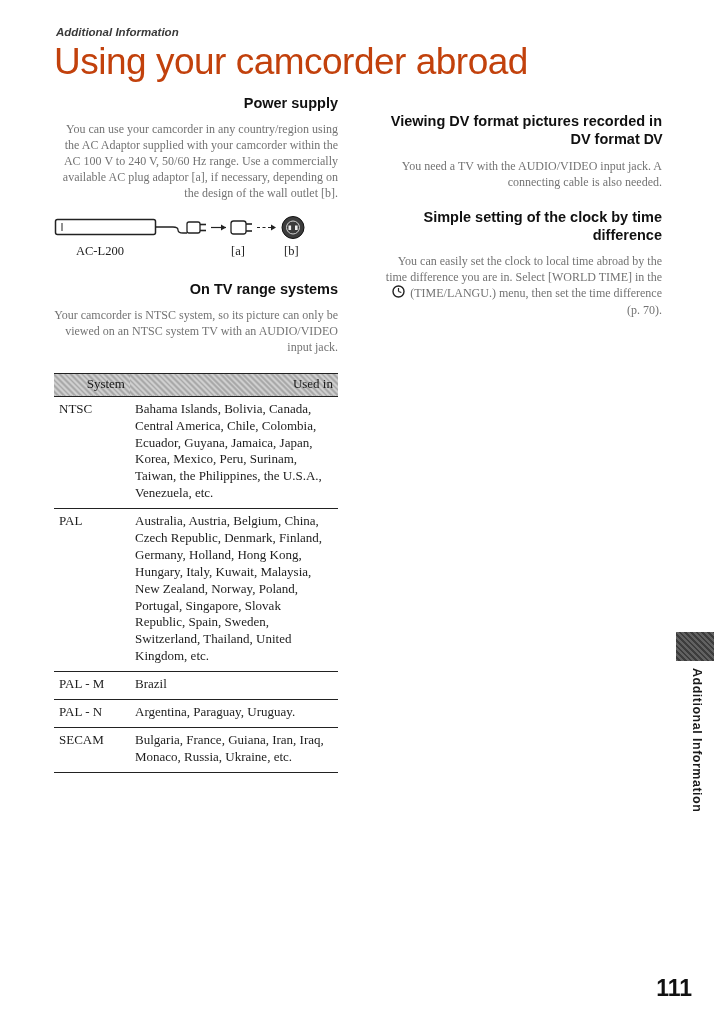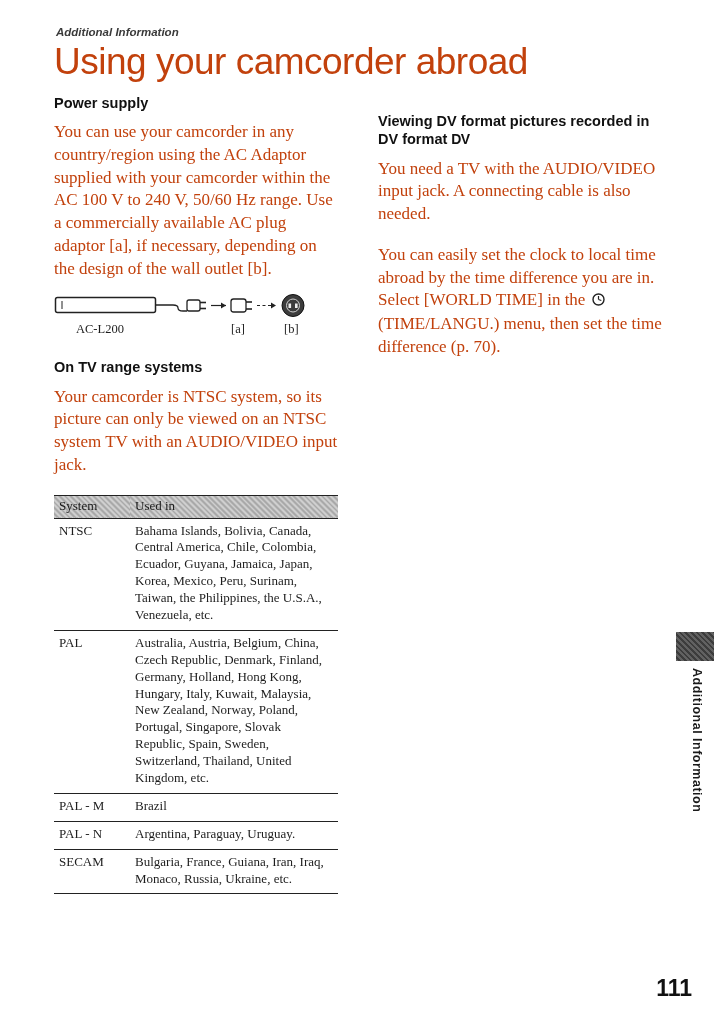--- a/index.html
+++ b/index.html
@@ -27,36 +27,36 @@
     position:absolute; left:54px; top:94px; width:608px;
     display:flex; gap:40px;
   }
   .col { width:284px; }
   .col-right { width:284px; }
   h3 {
     font-family:"Liberation Sans", sans-serif;
     font-size:14.5px; line-height:1.25; color:#111;
     margin:0 0 9px 0;
   }
-  .sect { margin-bottom:18px; }
+  .sect { margin-bottom:18px;text-align:right; }
   p.body {
-    font-size:17px; line-height:1.34; color:#c2410c;
+    font-size:12px; line-height:1.34; color:#737373;
     margin-bottom:8px;
   }
   
   .diagram { margin:8px 0 16px 0; }
   .diagram svg { display:block; }
   
   table.tv-table {
     width:100%; border-collapse:collapse;
     font-size:13px; line-height:1.3;
     margin-top:4px;
   }
   table.tv-table thead th {
-    text-align:left; font-weight:normal; color:#1a1a1a;
+    text-align:right; font-weight:normal; color:#1a1a1a;
     padding:2px 5px 3px 5px;
     background:#bdbdbd;
     background-image:repeating-linear-gradient(45deg,#cfcfcf 0 2px,#a9a9a9 2px 4px);
     border-top:1px solid #222; border-bottom:1px solid #222;margin-left:45px;
   }
   table.tv-table td {
     vertical-align:top; padding:4px 5px 6px 5px;
     border-bottom:1px solid #222;
   }
   table.tv-table .sys-col { width:76px; }
@@ -191,20 +191,21 @@
 
     <div class="sect">
       <h3>
         <span>Viewing DV format pictures recorded in DV format</span>
         <span class="logo">DV</span>
       </h3>
       <p class="body">You need a TV with the AUDIO/VIDEO input jack. A connecting cable is also needed.</p>
     </div>
 
     <div class="sect">
+      <h3>Simple setting of the clock by time difference</h3>
       <p class="body">
         <span>You can easily set the clock to local time abroad by the time difference you are in. Select [WORLD TIME] in the</span>
         <span class="inline-icon">
           <svg width="13" height="13" viewBox="0 0 13 13">
             <circle cx="6.5" cy="6.5" r="5.5" fill="none" stroke="#222" stroke-width="1.4"></circle>
             <line x1="6.5" y1="6.5" x2="6.5" y2="3" stroke="#222" stroke-width="1.2"></line>
             <line x1="6.5" y1="6.5" x2="9.3" y2="7.5" stroke="#222" stroke-width="1.2"></line>
           </svg>
         </span>
         <span>(TIME/LANGU.) menu, then set the time difference (p. 70).</span>

